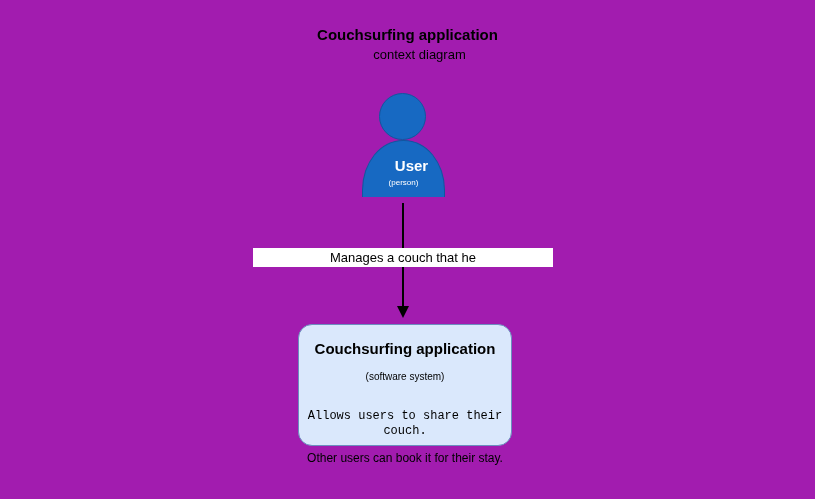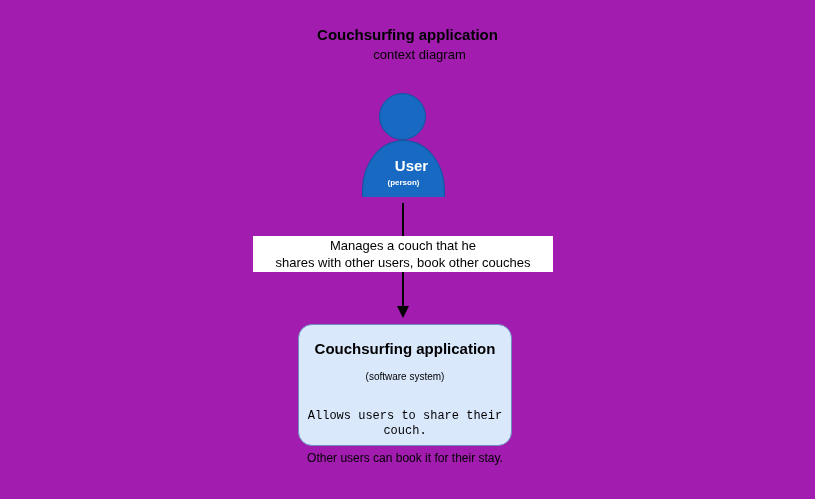--- a/index.html
+++ b/index.html
@@ -85,21 +85,20 @@
   }
   .actor-type {
     position: absolute;
     left: 0;
     top: 85px;
     width: 100%;
     text-align: center;
     color: #ffffff;
     font-size: 8px;
     z-index: 3;
-    font-weight: bold;
   }
 
   
   .connector-line {
     position: absolute;
     left: 402px;
     top: 203px;
     width: 2px;
     height: 103px;
     background: #000000;
@@ -110,21 +109,21 @@
     top: 306px;
     width: 0;
     height: 0;
     border-left: 6px solid transparent;
     border-right: 6px solid transparent;
     border-top: 12px solid #000000;
   }
   .connector-label {
     position: absolute;
     left: 253px;
-    top: 236px;
+    top: 248px;
     width: 300px;
     background: #ffffff;
     text-align: center;
     font-size: 13px;
     color: #000000;
     line-height: 17px;
     padding: 1px 0;
     z-index: 4;
   }
 
@@ -179,21 +178,20 @@
     <div class="actor-head"></div>
     <div class="actor-body"></div>
     <div class="actor-name">User</div>
     <div class="actor-type">(person)</div>
   </div>
 
   <div class="connector-line"></div>
   <div class="connector-arrowhead"></div>
   <div class="connector-label">
     <div>Manages a couch that he</div>
-    <div>shares with other users, book other couches</div>
   </div>
 
   <div class="system-box">
     <div class="system-title">Couchsurfing application</div>
     <div class="system-type">(software system)</div>
     <div class="system-desc-1">Allows users to share their couch.</div>
     <div class="system-desc-2">Other users can book it for their stay.</div>
   </div>
 
 </div>

